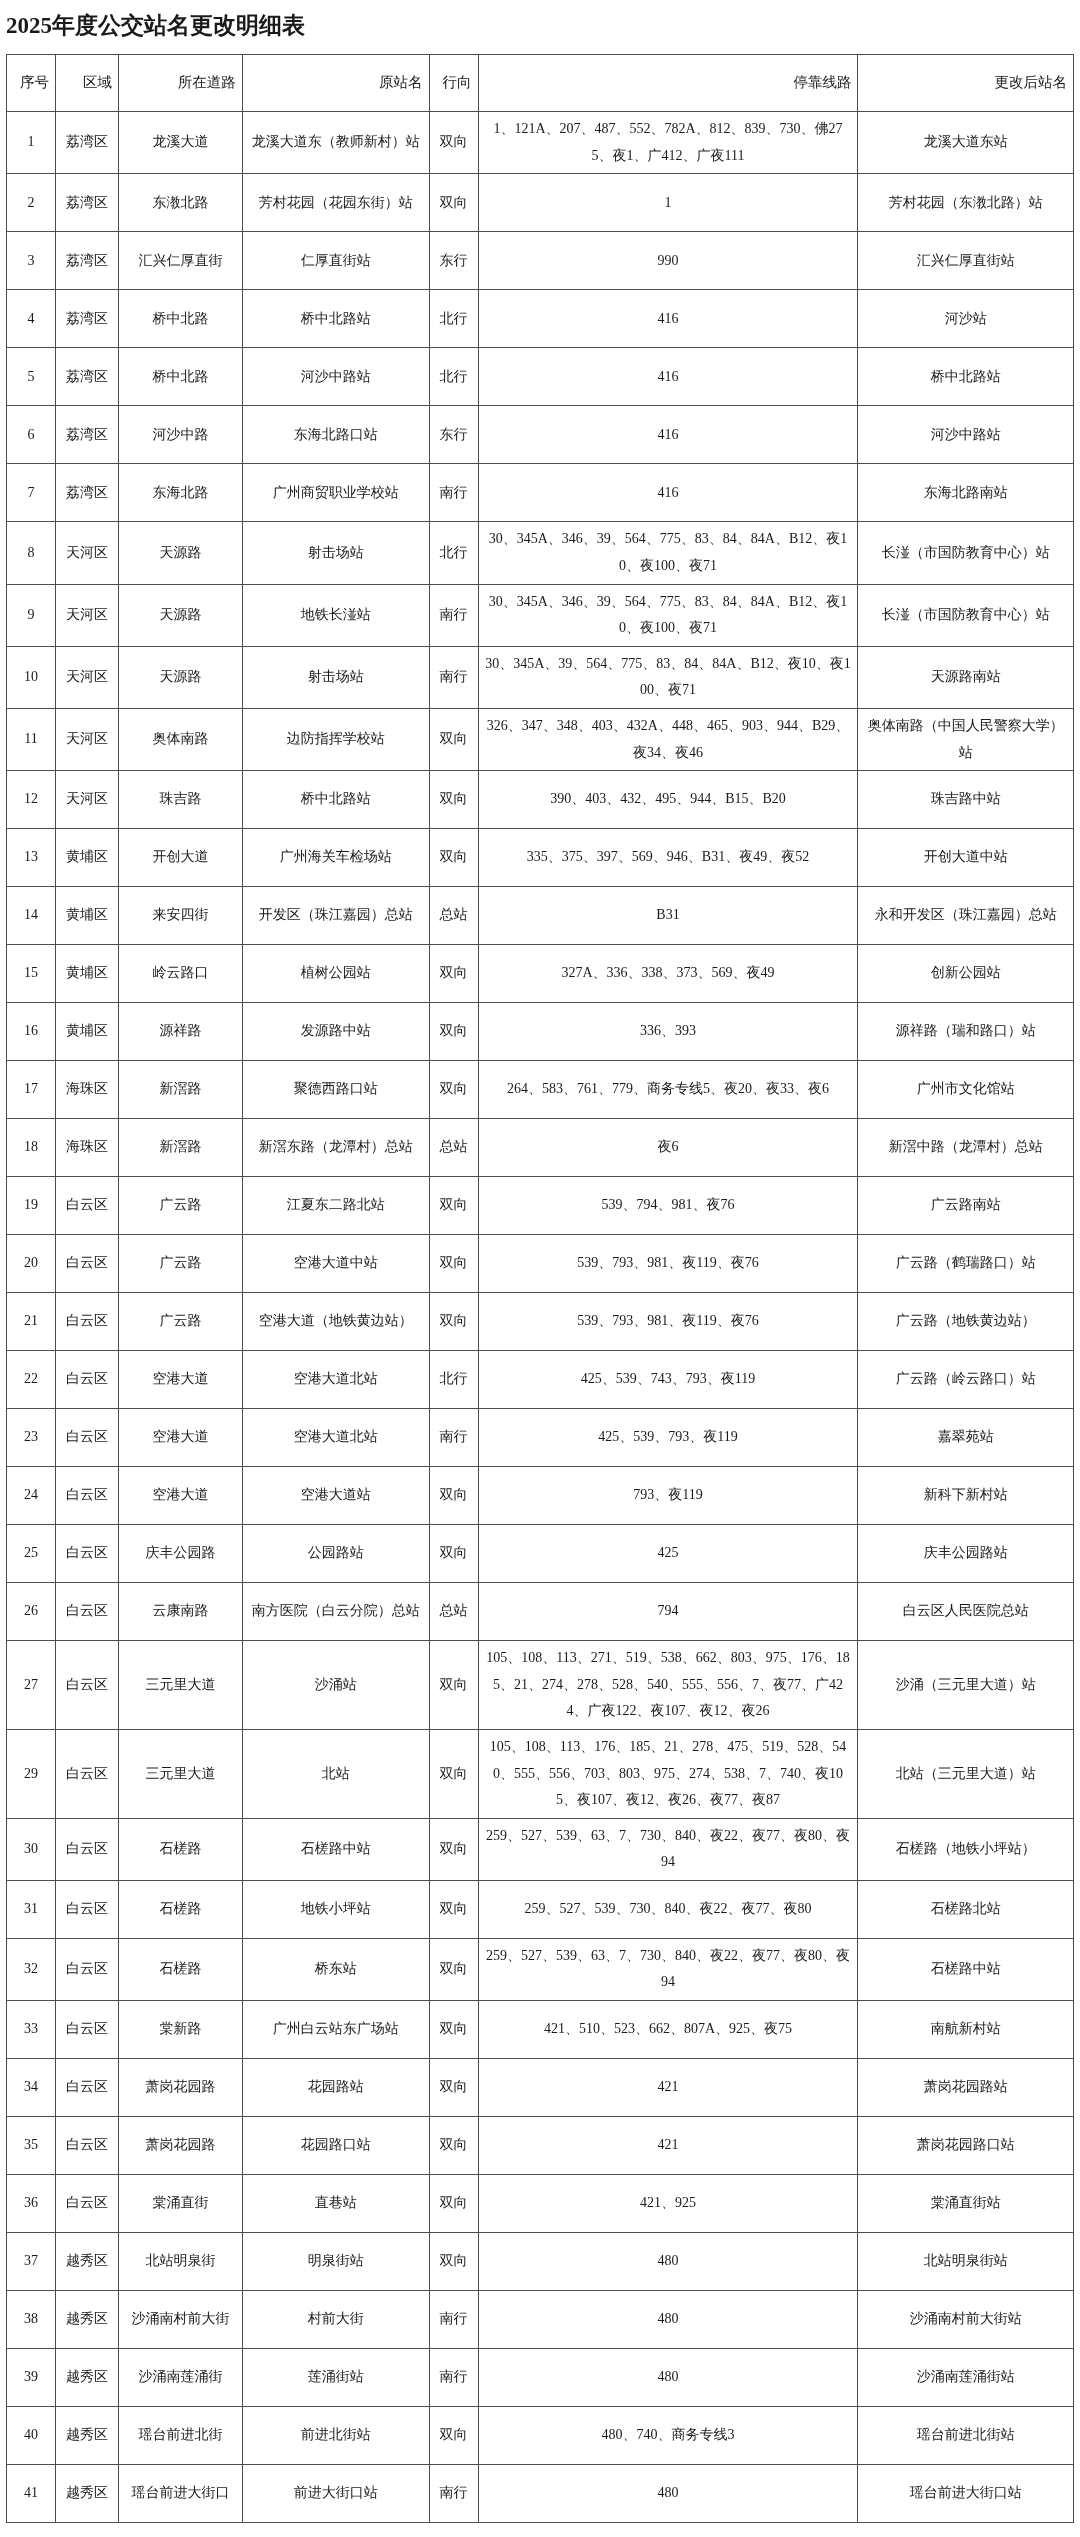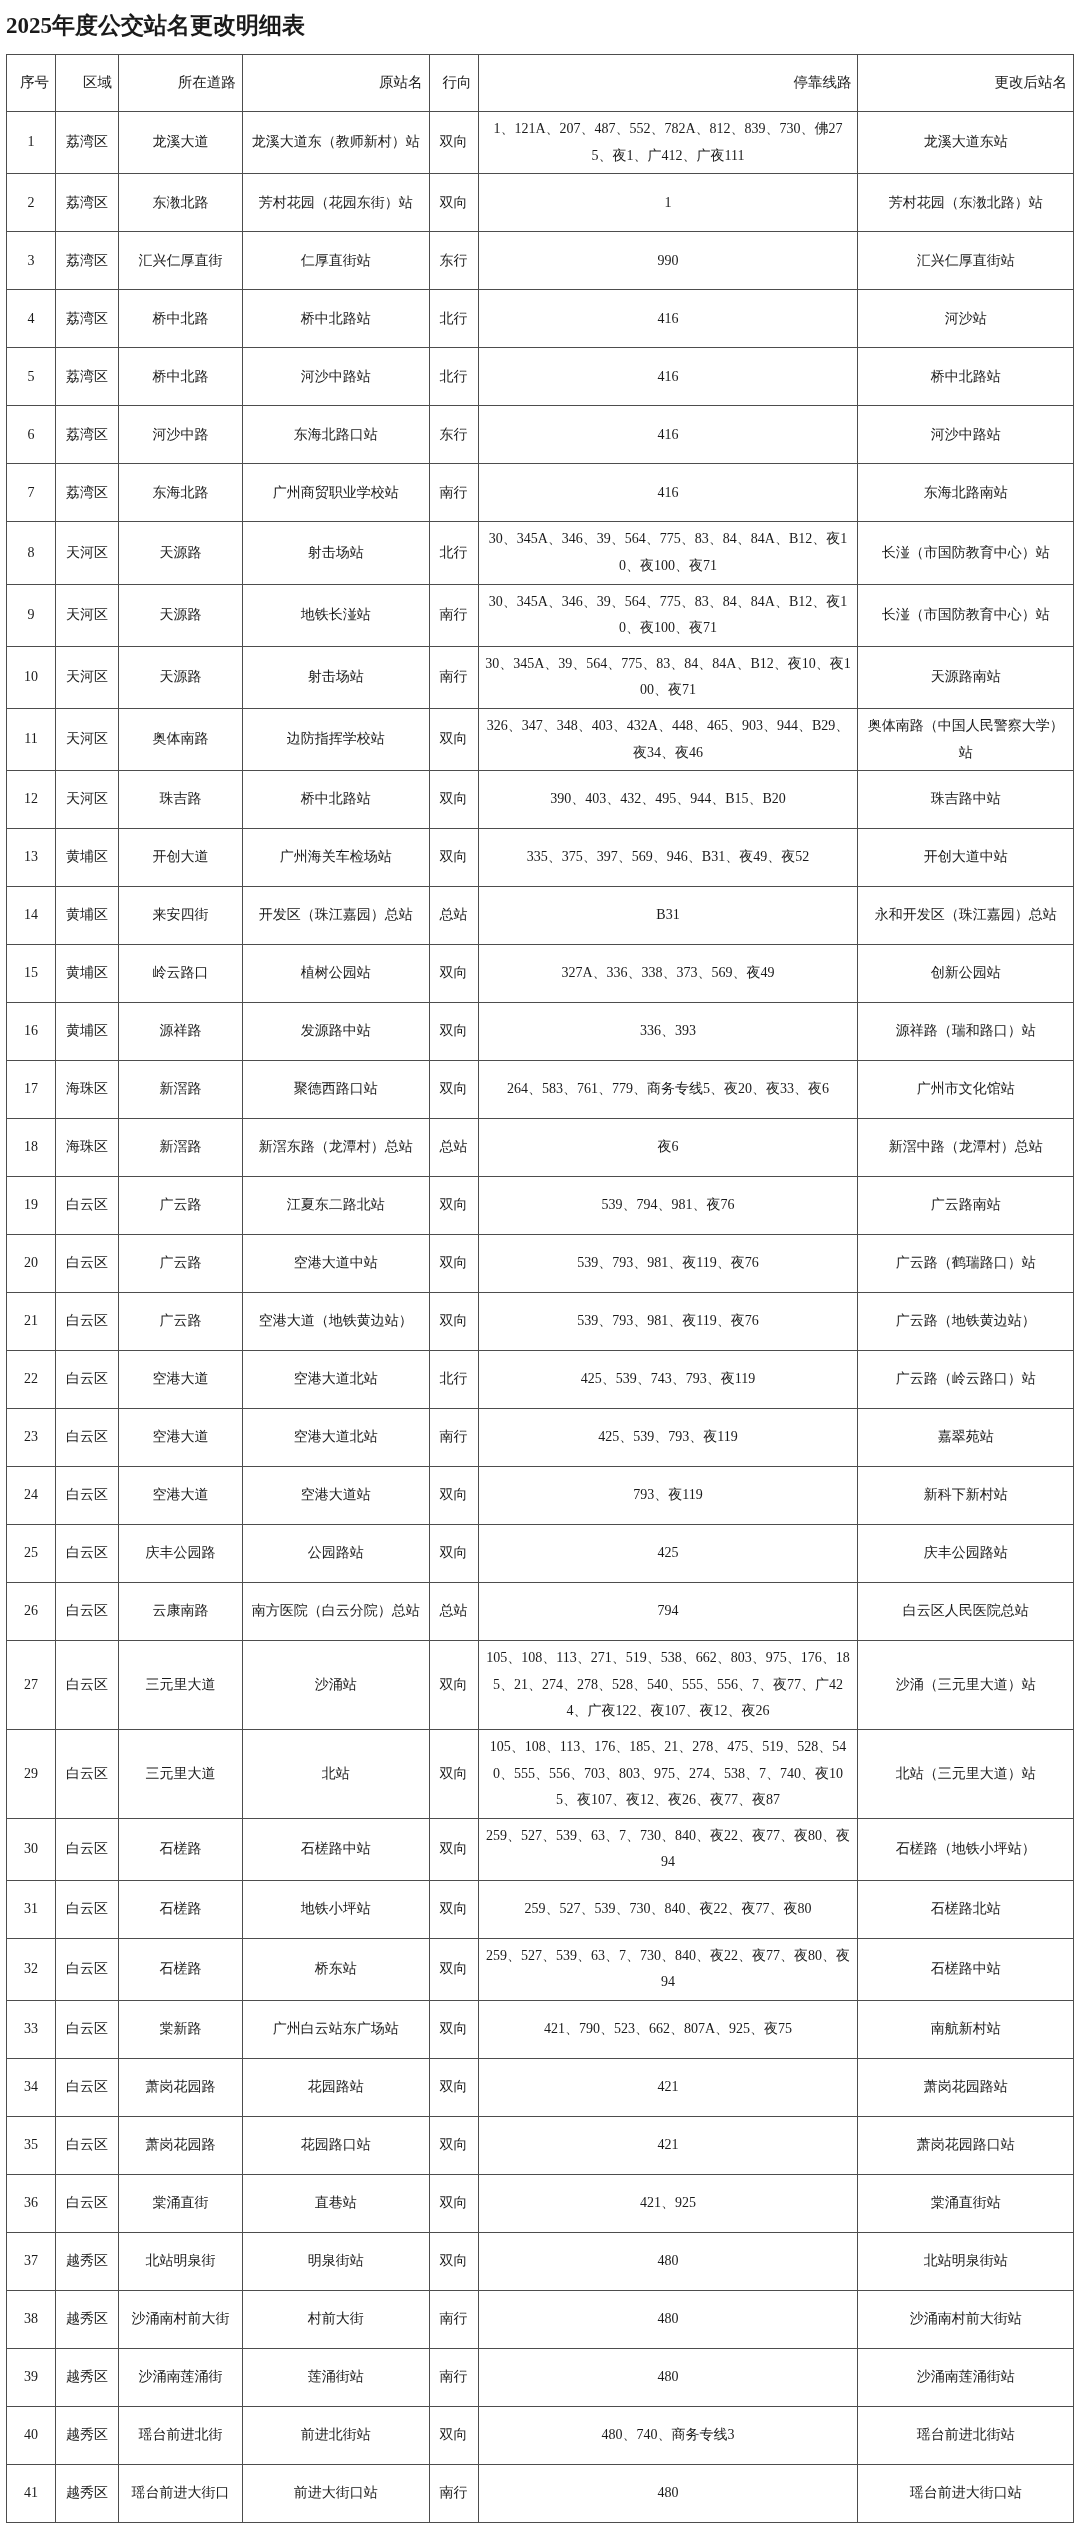--- a/index.html
+++ b/index.html
@@ -394,21 +394,21 @@
     <td>259、527、539、63、7、730、840、夜22、夜77、夜80、夜94</td>
     <td>石槎路中站</td>
   </tr>
 
   <tr>
     <td>33</td>
     <td>白云区</td>
     <td>棠新路</td>
     <td>广州白云站东广场站</td>
     <td>双向</td>
-    <td>421、790、523、662、807A、925、夜75</td>
+    <td>421、510、523、662、807A、925、夜75</td>
     <td>南航新村站</td>
   </tr>
 
   <tr>
     <td>34</td>
     <td>白云区</td>
     <td>萧岗花园路</td>
     <td>花园路站</td>
     <td>双向</td>
     <td>421</td>

